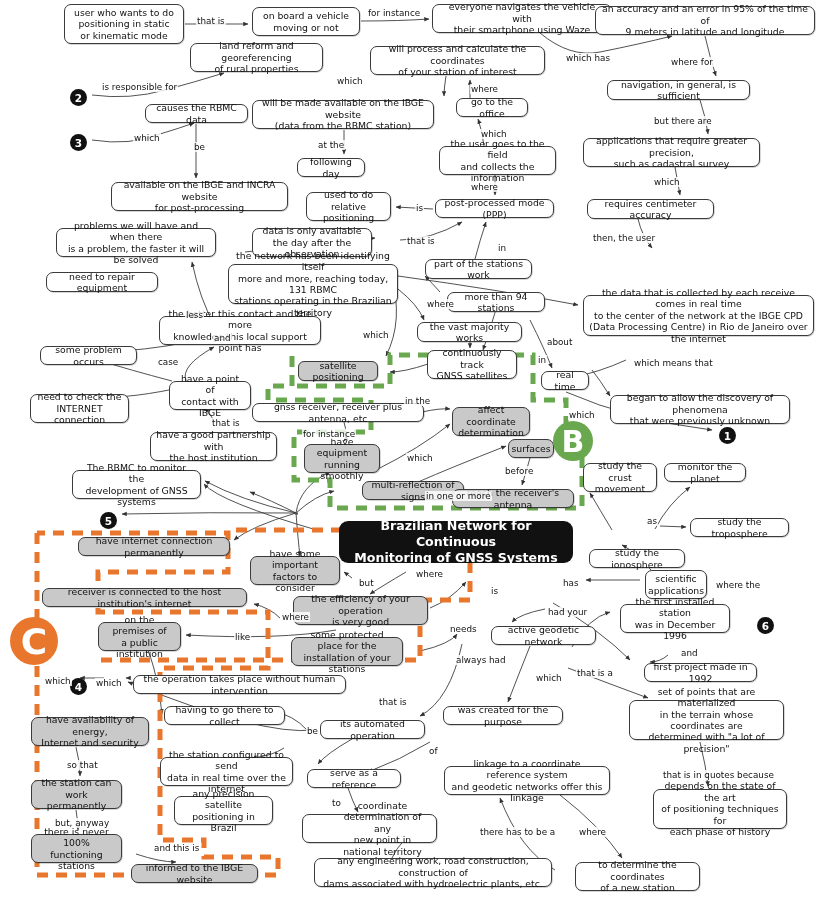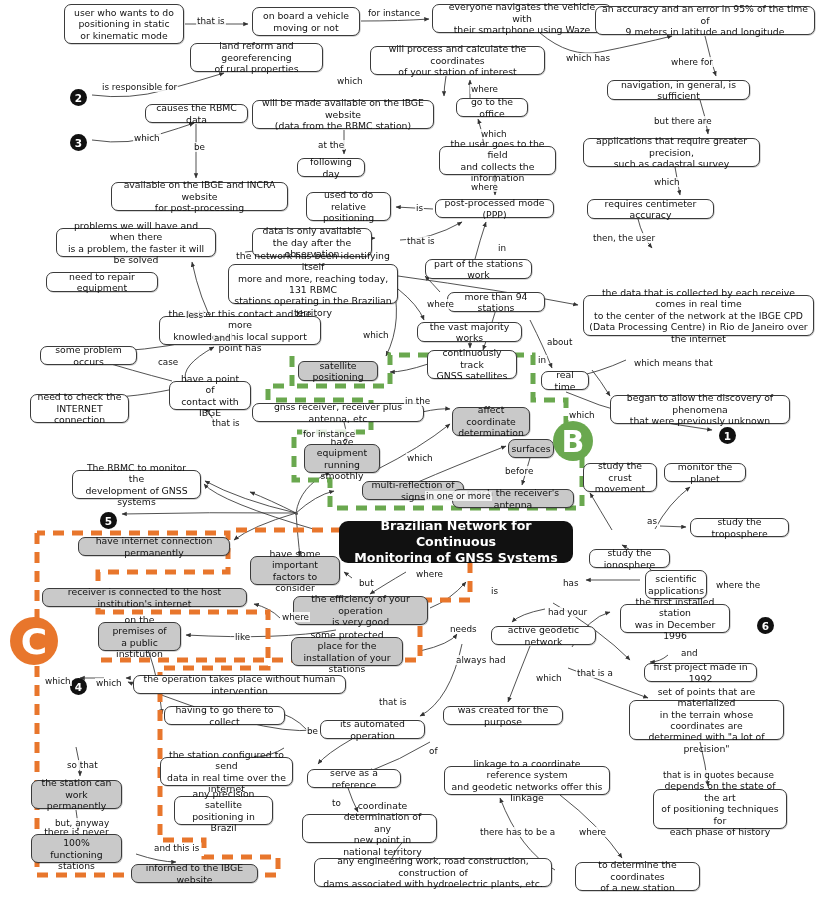--- a/index.html
+++ b/index.html
@@ -232,32 +232,34 @@
   <div class="node" style="left:541px;top:371px;width:48px;height:19px;">real time</div>
   <div class="node" style="left:169px;top:381px;width:82px;height:29px;">have a point of
 contact with IBGE</div>
   <div class="node" style="left:610px;top:387px;width:180px;height:29px;margin-top:8px;">began to allow the discovery of phenomena
 that were previously unknown</div>
   <div class="node" style="left:252px;top:403px;width:172px;height:19px;">gnss receiver, receiver plus antenna, etc</div>
   <div class="node shaded" style="left:452px;top:407px;width:78px;height:29px;">affect coordinate
 determination</div>
   <div class="node" style="left:30px;top:394px;width:99px;height:29px;">need to check the
 INTERNET connection</div>
+  <div class="node" style="left:150px;top:432px;width:127px;height:29px;">have a good partnership with
+the host institution</div>
   <div class="node shaded" style="left:508px;top:439px;width:46px;height:19px;">surfaces</div>
   <div class="node shaded" style="left:304px;top:444px;width:76px;height:29px;">have equipment
 running smoothly</div>
   <div class="node" style="left:583px;top:463px;width:74px;height:29px;">study the crust
 movement</div>
   <div class="node" style="left:664px;top:463px;width:82px;height:19px;">monitor the planet</div>
   <div class="node" style="left:72px;top:470px;width:129px;height:29px;">The RBMC to monitor the
 development of GNSS systems</div>
   <div class="node shaded" style="left:330px;top:481px;width:102px;height:19px;margin-left:32px;">multi-reflection of signs</div>
   <div class="node shaded" style="left:452px;top:489px;width:122px;height:19px;">reach the receiver's antenna</div>
   <div class="node" style="left:690px;top:518px;width:99px;height:19px;">study the troposphere</div>
-  <div class="node" style="left:589px;top:549px;width:81px;height:19px;">study the ionosphere</div>
+  <div class="node" style="left:589px;top:549px;width:96px;height:19px;">study the ionosphere</div>
   <div class="node shaded" style="left:78px;top:537px;width:152px;height:19px;">have internet connection permanently</div>
   <div class="node shaded" style="left:250px;top:556px;width:90px;height:29px;">have some important
 factors to consider</div>
   <div class="node" style="left:645px;top:570px;width:62px;height:29px;">scientific
 applications</div>
   <div class="node shaded" style="left:293px;top:596px;width:135px;height:29px;">the efficiency of your operation
 is very good</div>
   <div class="node shaded" style="left:42px;top:588px;width:205px;height:19px;">receiver is connected to the host institution's internet</div>
   <div class="node" style="left:620px;top:604px;width:110px;height:29px;">the first installed station
 was in December 1996</div>
@@ -266,20 +268,22 @@
 a public institution</div>
   <div class="node shaded" style="left:291px;top:637px;width:112px;height:29px;">some protected place for the
 installation of your stations</div>
   <div class="node" style="left:644px;top:663px;width:113px;height:19px;">first project made in 1992</div>
   <div class="node" style="left:133px;top:675px;width:213px;height:19px;">the operation takes place without human intervention</div>
   <div class="node" style="left:164px;top:706px;width:121px;height:19px;">having to go there to collect</div>
   <div class="node" style="left:629px;top:700px;width:155px;height:40px;">set of points that are materialized
 in the terrain whose coordinates are
 determined with "a lot of precision"</div>
   <div class="node" style="left:443px;top:706px;width:120px;height:19px;">was created for the purpose</div>
+  <div class="node shaded" style="left:31px;top:717px;width:118px;height:29px;">have availability of energy,
+Internet and security</div>
   <div class="node" style="left:320px;top:720px;width:105px;height:19px;">its automated operation</div>
   <div class="node" style="left:160px;top:757px;width:133px;height:29px;">the station configured to send
 data in real time over the internet</div>
   <div class="node shaded" style="left:31px;top:780px;width:91px;height:29px;">the station can work
 permanently</div>
   <div class="node" style="left:307px;top:769px;width:94px;height:19px;">serve as a reference</div>
   <div class="node" style="left:444px;top:766px;width:166px;height:29px;">linkage to a coordinate reference system
 and geodetic networks offer this linkage</div>
   <div class="node" style="left:653px;top:789px;width:134px;height:40px;">depends on the state of the art
 of positioning techniques for

